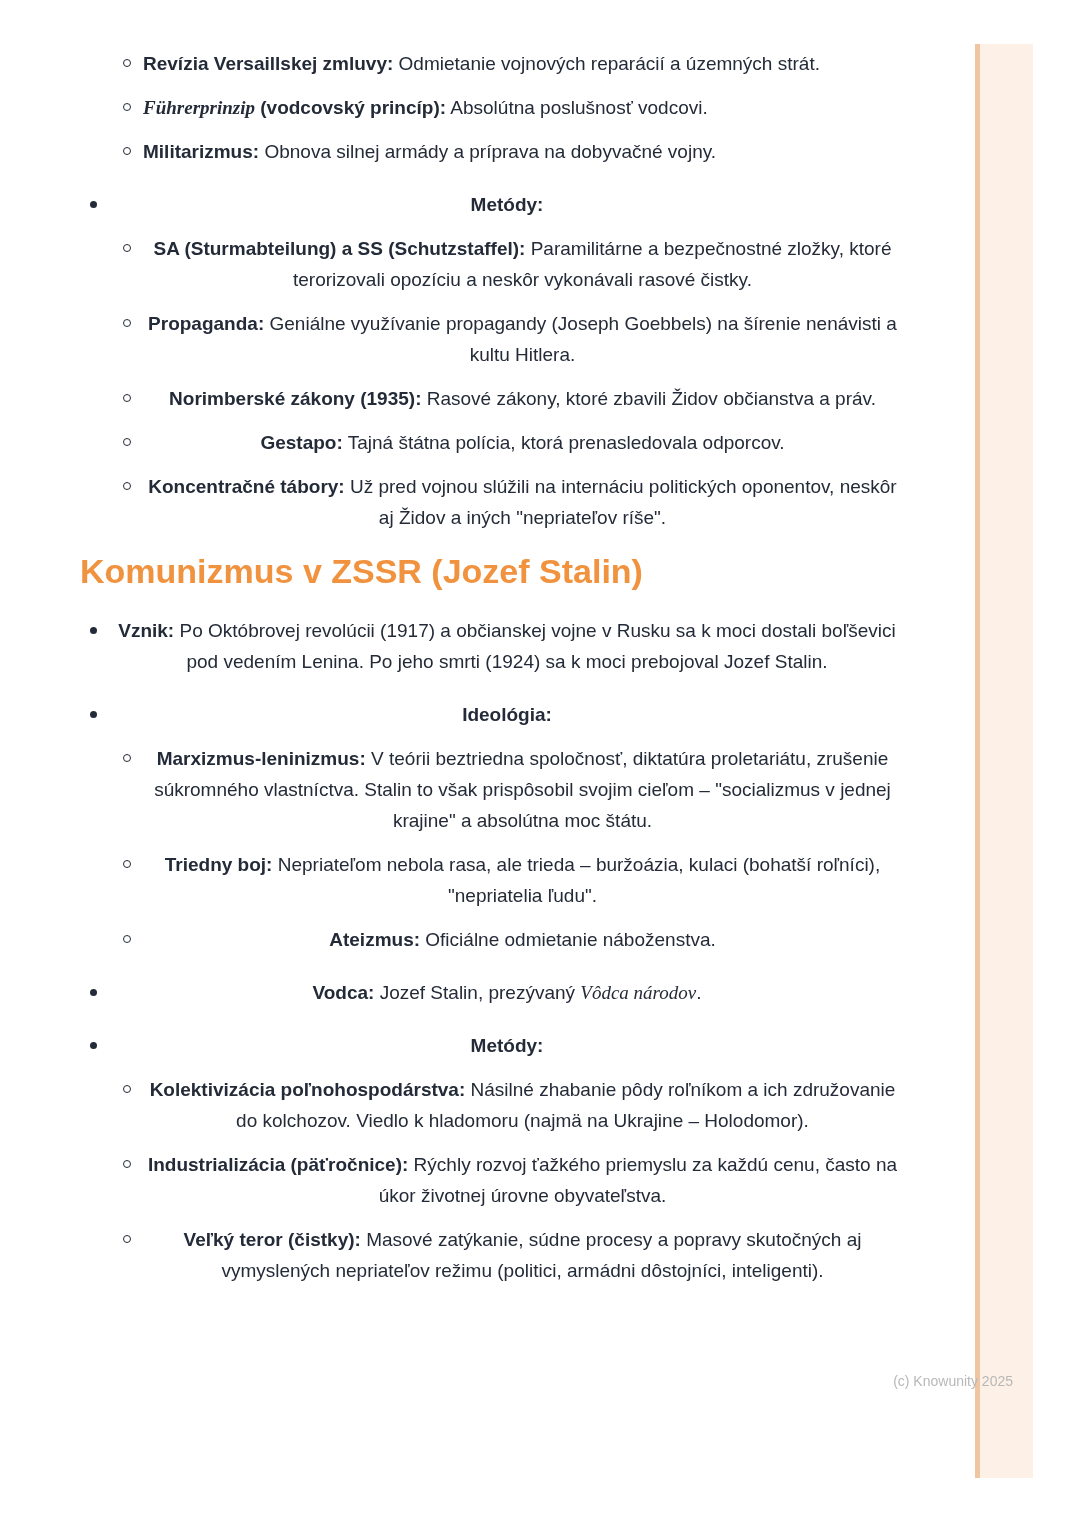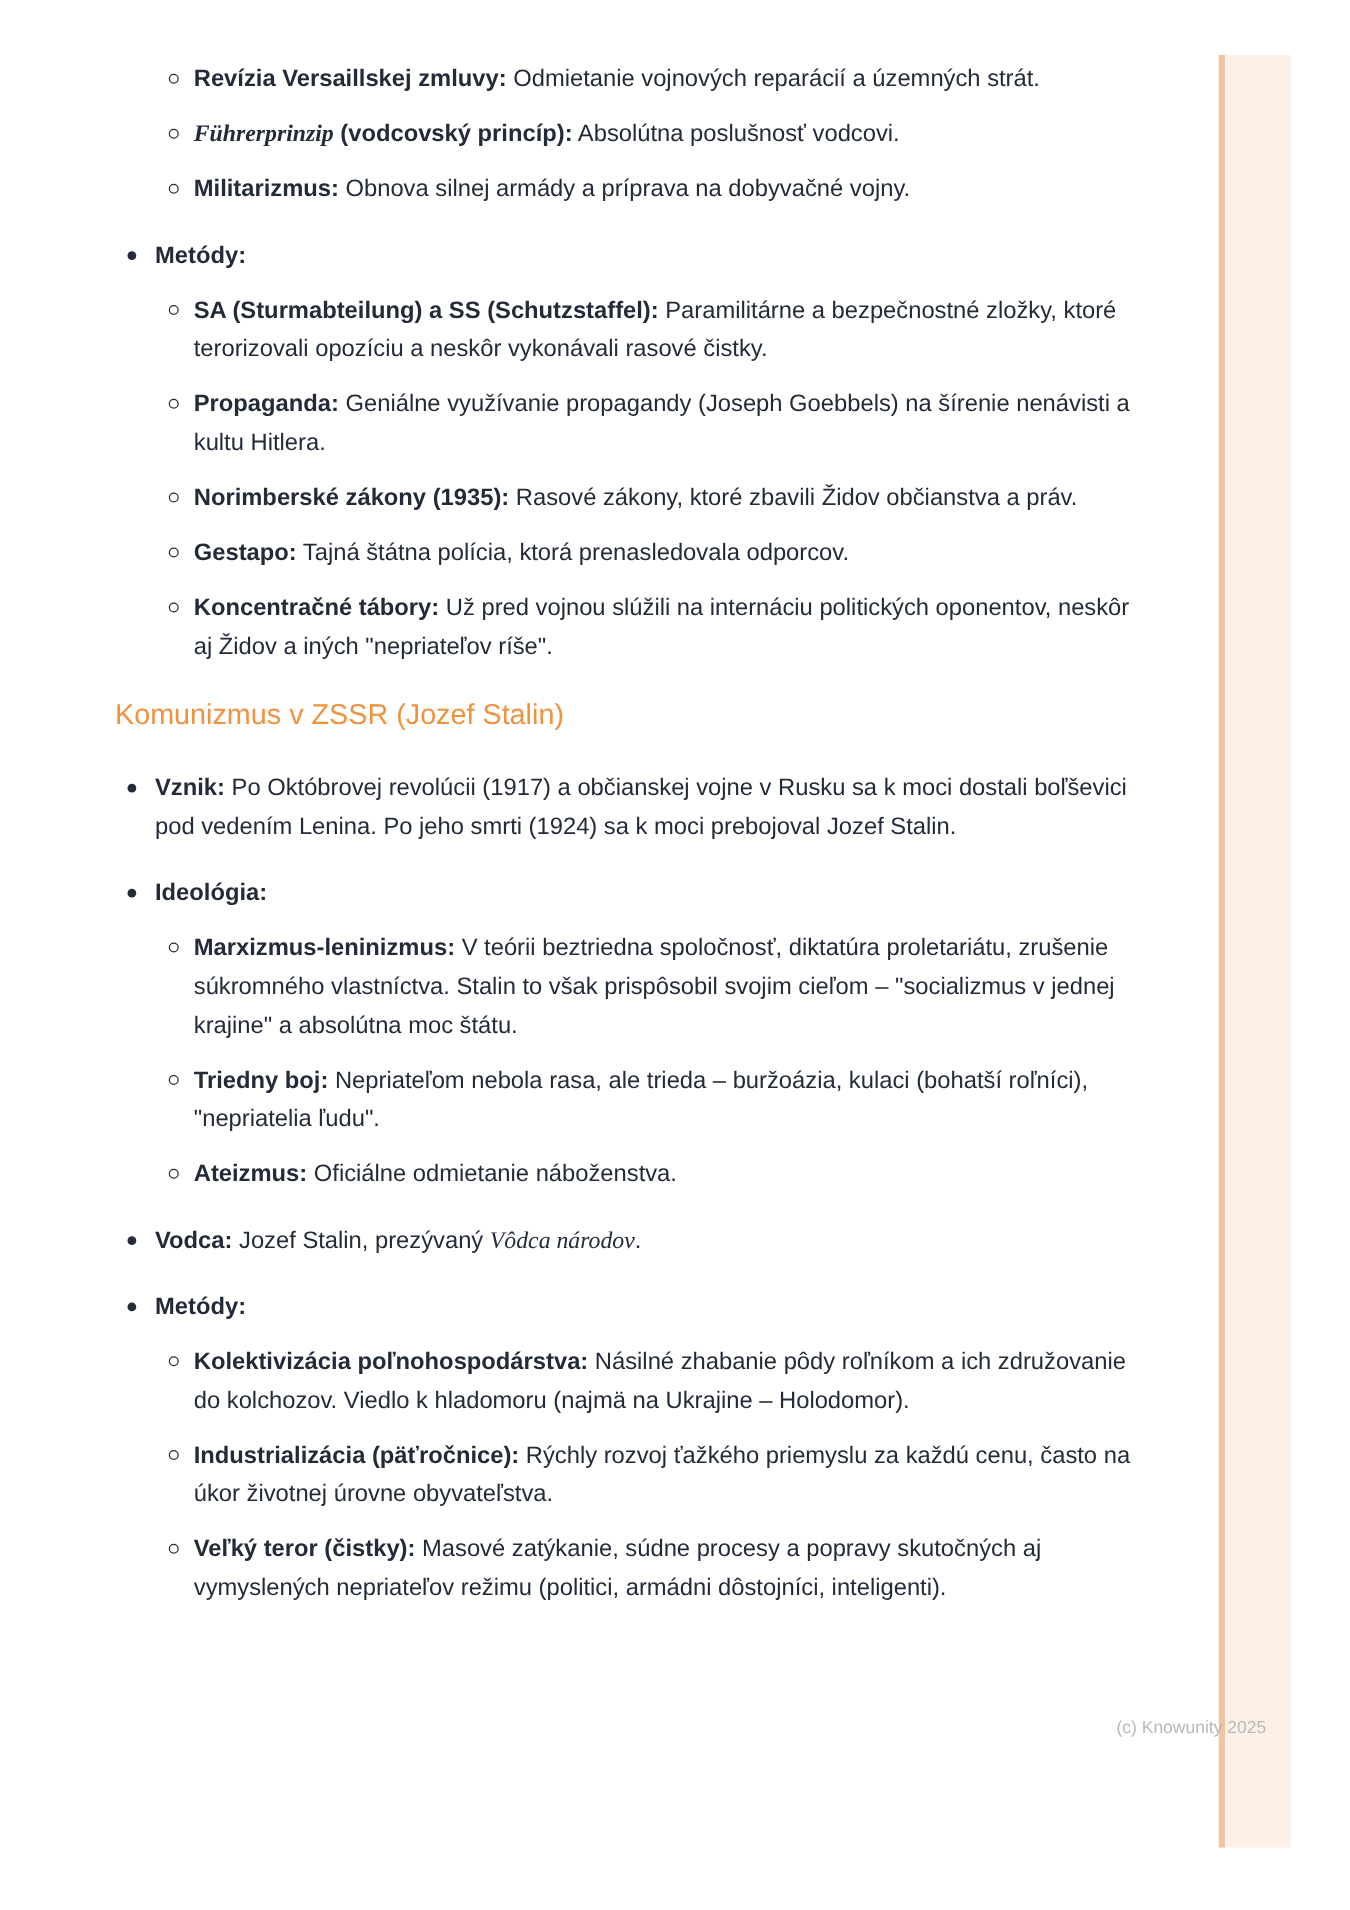--- a/index.html
+++ b/index.html
@@ -15,63 +15,63 @@
   .stripe {
     position: absolute;
     left: 975px; top: 44px;
     width: 58px; height: 1434px;
     background: var(--stripe-fill, #fdf0e6);
     border-left: 5px solid var(--stripe-edge, #f0c5a2);
     z-index: 0;
   }
   .content {
     position: absolute;
-    left: 92px; top: 48px;
+    left: 80px; top: 48px;
     width: 822px;
     font-size: 19px;
     line-height: 31px;
     z-index: 1;
   }
   p { margin: 0; }
   strong { font-weight: 700; }
   em { font-style: italic; font-family: Liberation Serif, serif; }
 
   
   .li1 { display: flex; align-items: flex-start; margin: 22px 0 13px 0; }
   .li1.first { margin-top: 22px; }
   .b1 {
     flex: none;
     width: 7px; height: 7px;
     border-radius: 50%;
     background: var(--body-text, #242b38);
     margin: 12px 0 0 10px;
   }
-  .l1-body { flex: 1; margin-left: 15px; }
+  .l1-body { flex: 1; margin-left: 15px; text-align: center; }
 
   
   .li2 { display: flex; align-items: flex-start; margin-bottom: 13px; }
   .li2:last-child { margin-bottom: 0; }
   .b2 {
     flex: none;
     width: 8px; height: 8px;
     border: 1.5px solid var(--body-text, #242b38);
     border-radius: 50%;
     background: transparent;
     margin-top: 11px;
   }
   .standalone > .li2 > .b2 { margin-left: 43px; }
   .nested > .li2 > .b2 { margin-left: 11px; }
   .itext { flex: 1; margin-left: 12px; }
   .nested { margin-top: 13px; }
 
   h2.section-heading {
     color: var(--heading-orange, #f0923e);
-    font-size: 23px;
+    font-size: 34px;
     line-height: 36px;
-    font-weight: 400;
+    font-weight: 700;
     margin: 20px 0 26px 0;
   }
 
   .footer {
     position: absolute;
     top: 1372px; right: 67px;
     font-size: 14px;
     line-height: 18px;
     color: var(--footer-gray, #b8b8b8);
     z-index: 2;

